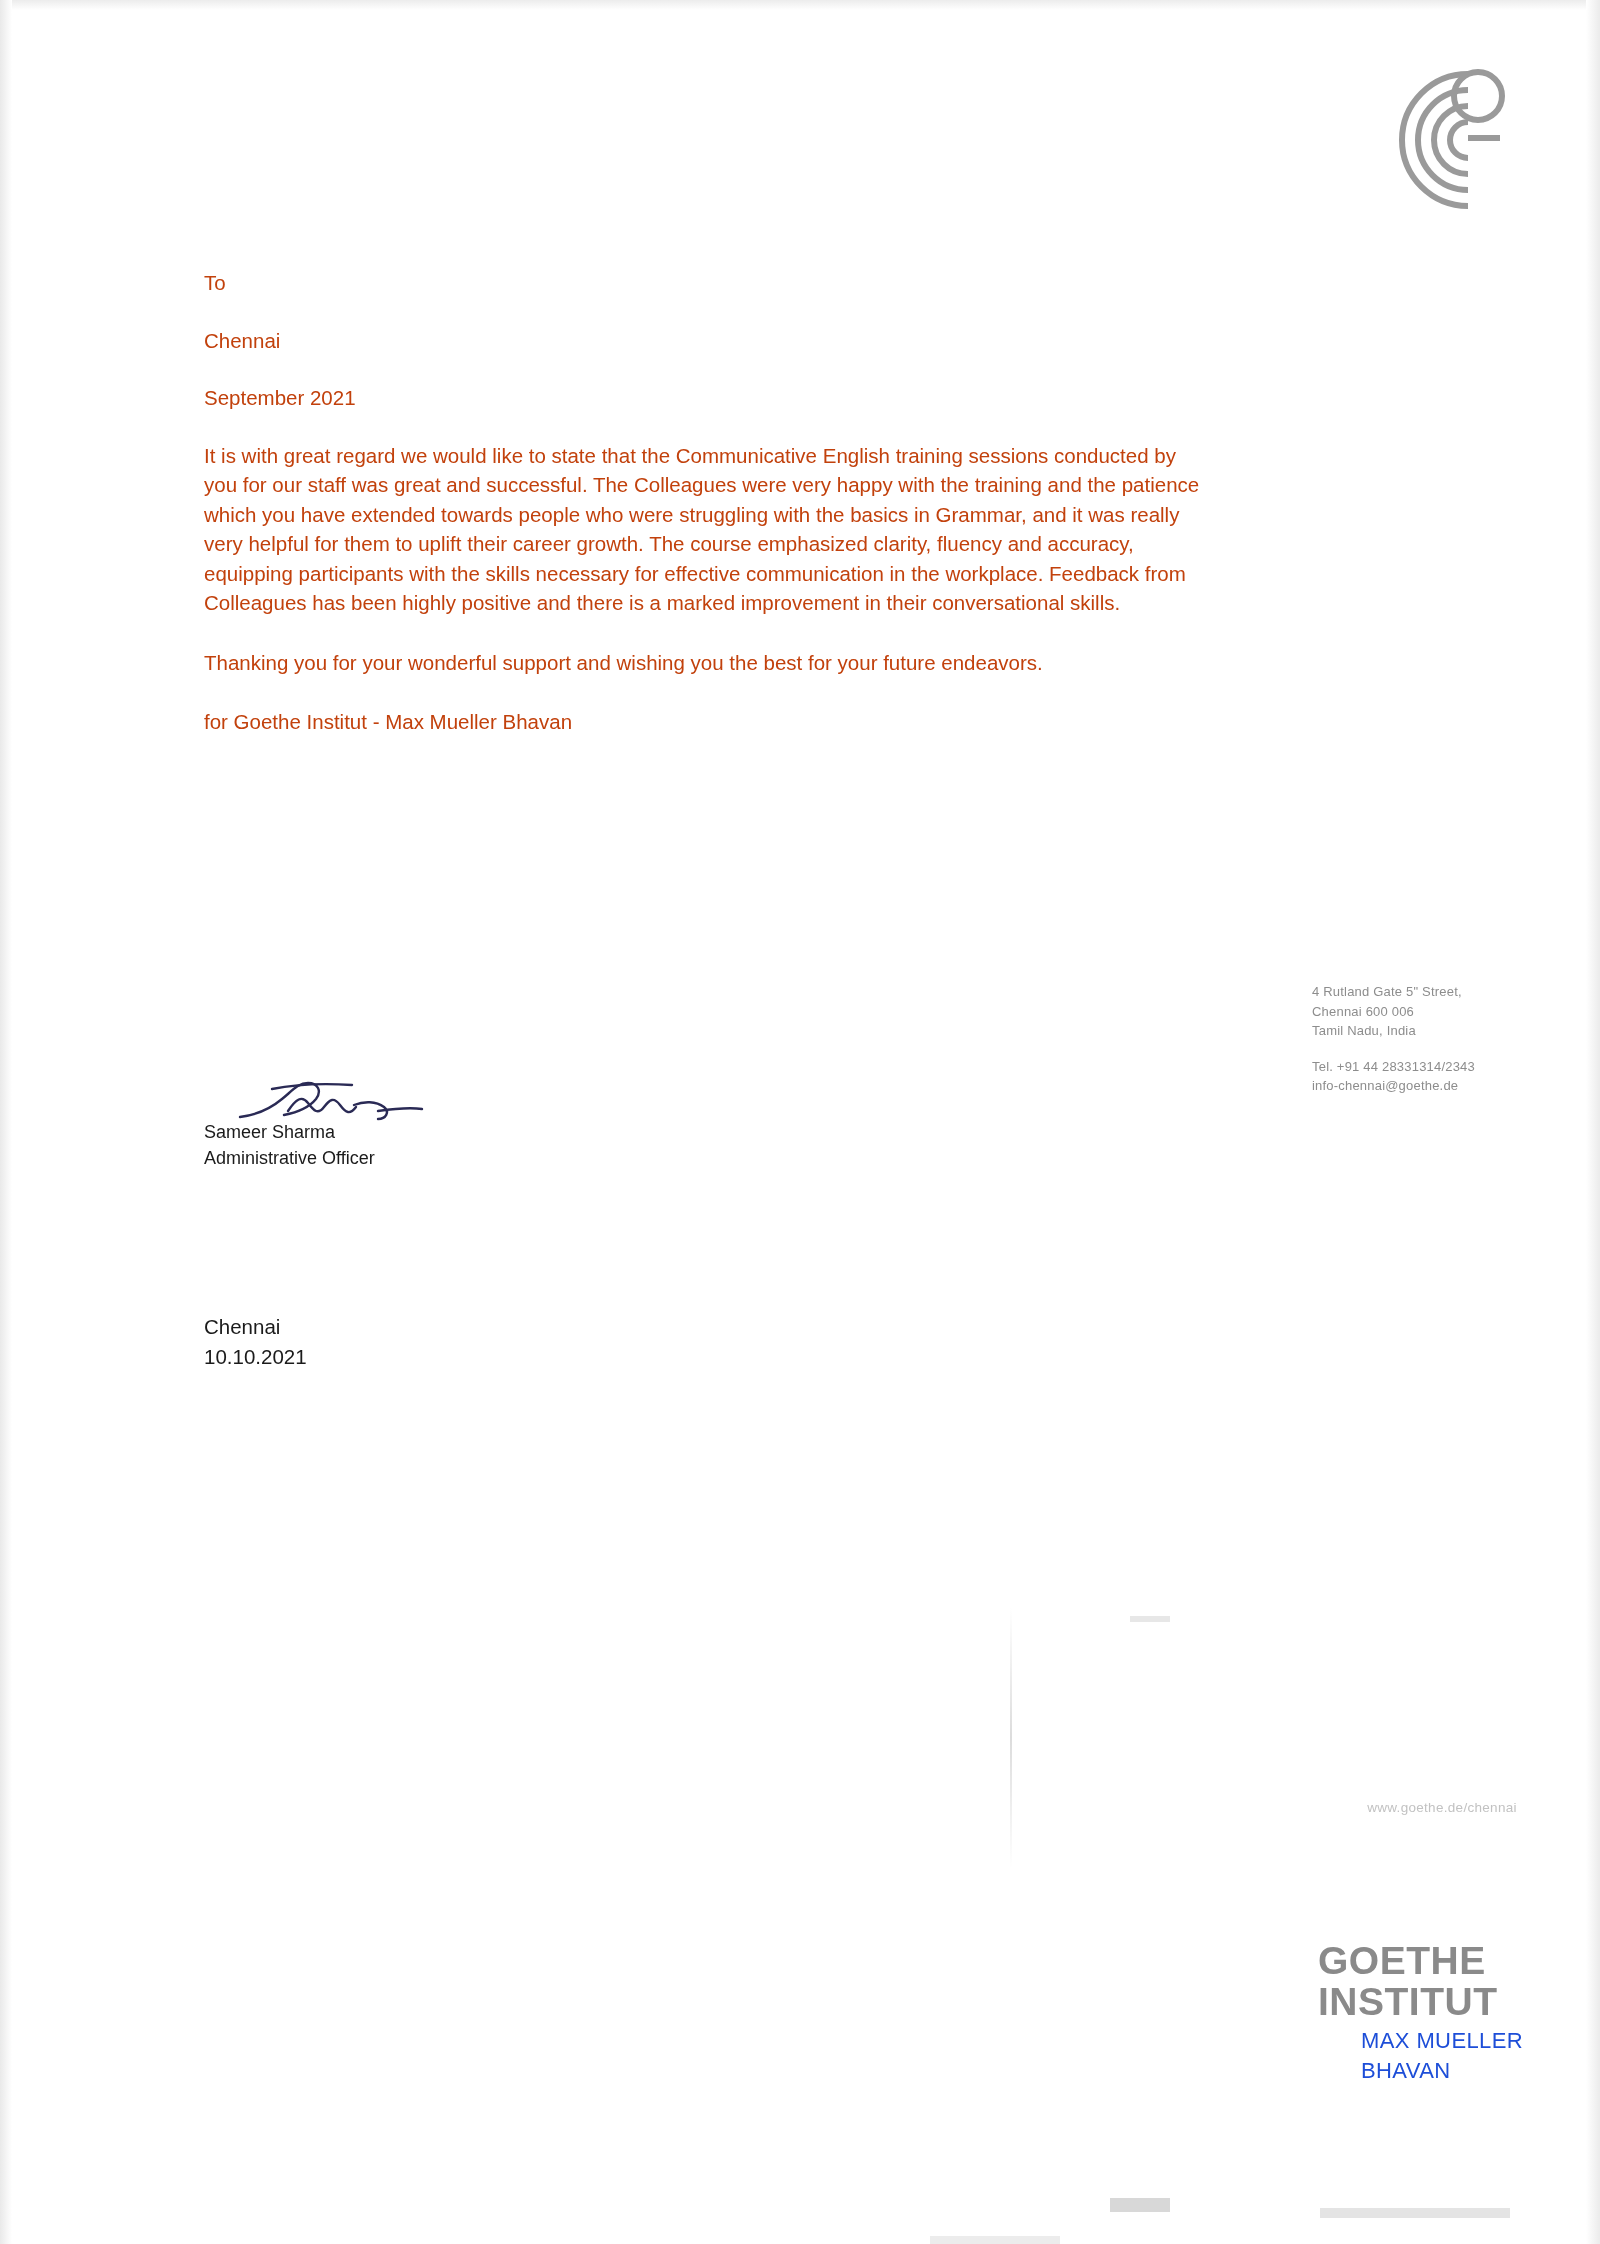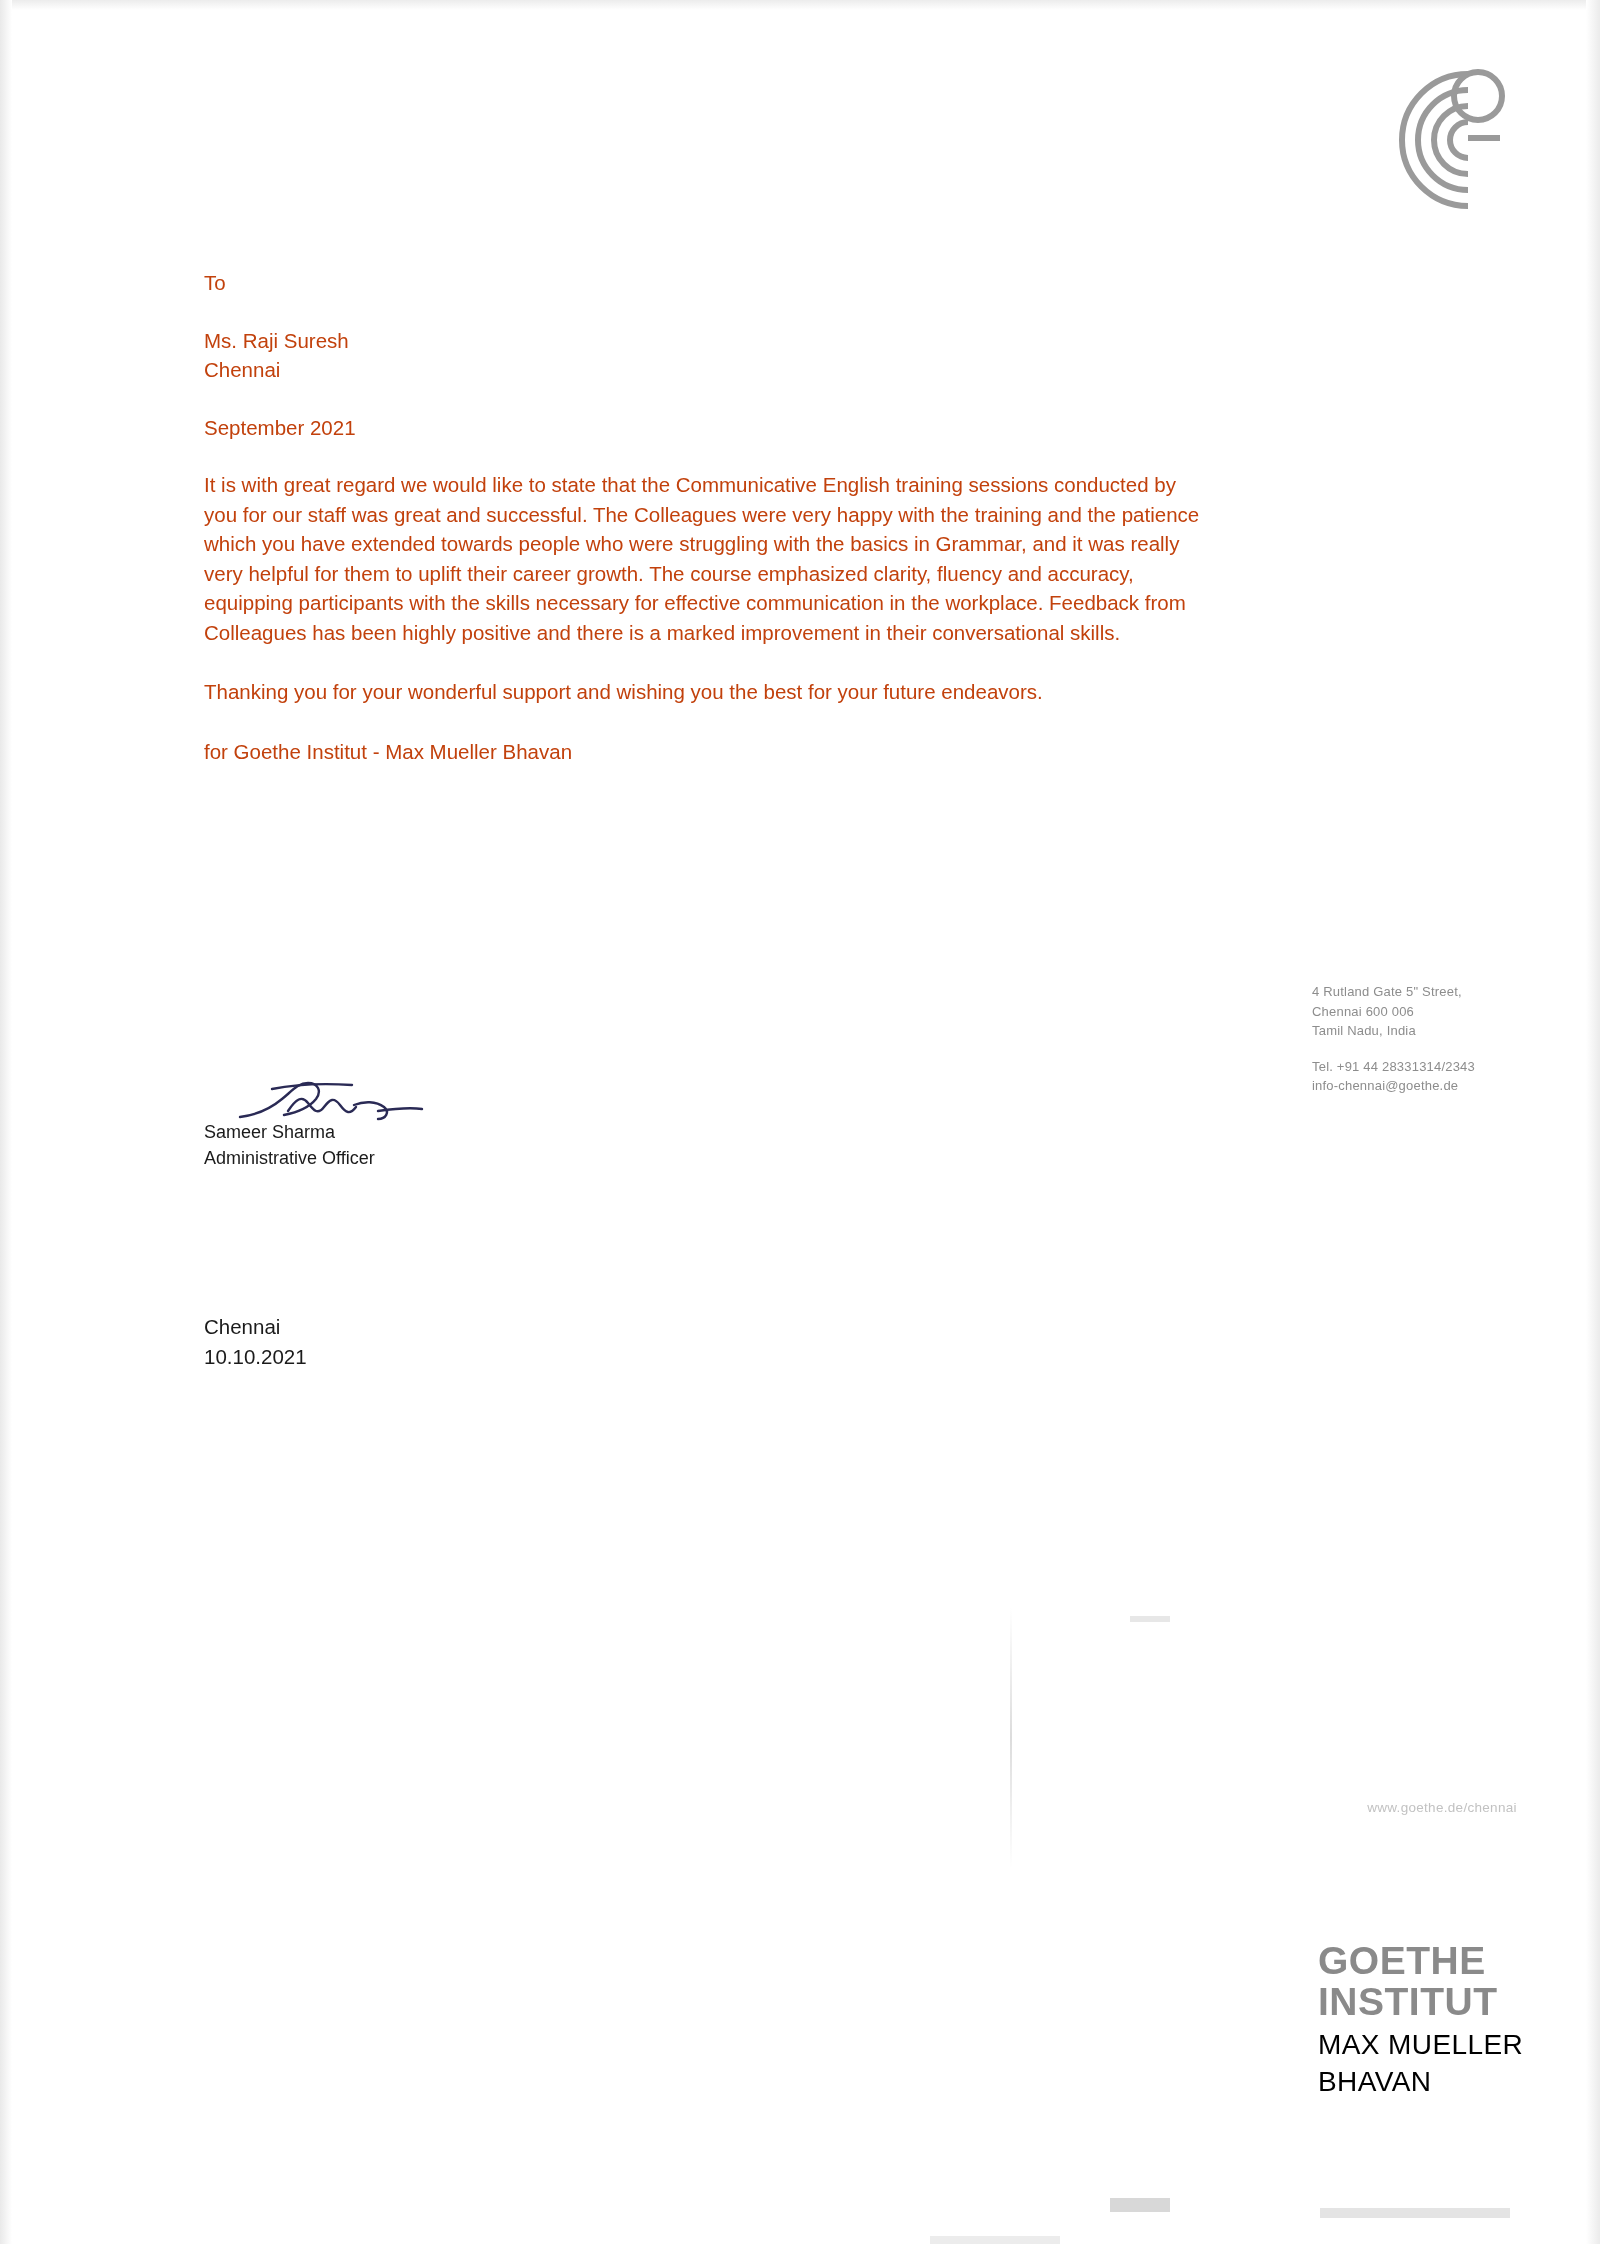--- a/index.html
+++ b/index.html
@@ -127,25 +127,26 @@
     color: #8f8f8f;
   }
   .wordmark .big {
     font-size: 39px;
     line-height: 1.06;
     font-weight: bold;
     letter-spacing: 0.5px;
     color: #8a8a8a;
   }
   .wordmark .small {
-    font-size: 28px;
+    font-size: 22px;
     line-height: 1.12;
     letter-spacing: 0.4px;
-    color: #000000;
+    color: #1d4ed8;
     margin-top: 6px;
+    margin-left: 43px;
   }
   .art-fold {
     position: absolute;
     left: 1010px;
     top: 1608px;
     width: 2px;
     height: 260px;
     background: linear-gradient(to bottom, rgba(220,220,220,0), #dcdcdc, rgba(220,220,220,0));
   }
   .art-smudge-1 {
@@ -203,21 +204,20 @@
       </g>
     </svg>
   </div>
 
   <div class="letter-body">
     <div class="blk">
       <span class="line">To</span>
     </div>
 
     <div class="blk">
-      <span class="line">Ms. Raji Suresh</span>
       <span class="line">Chennai</span>
     </div>
 
     <div class="blk">
       <span class="line">September 2021</span>
     </div>
 
     <p class="para">It is with great regard we would like to state that the Communicative English training sessions conducted by you for our staff was great and successful. The Colleagues were very happy with the training and the patience which you have extended towards people who were struggling with the basics in Grammar, and it was really very helpful for them to uplift their career growth. The course emphasized clarity, fluency and accuracy, equipping participants with the skills necessary for effective communication in the workplace. Feedback from Colleagues has been highly positive and there is a marked improvement in their conversational skills.</p>
 
     <p class="para">Thanking you for your wonderful support and wishing you the best for your future endeavors.</p>

